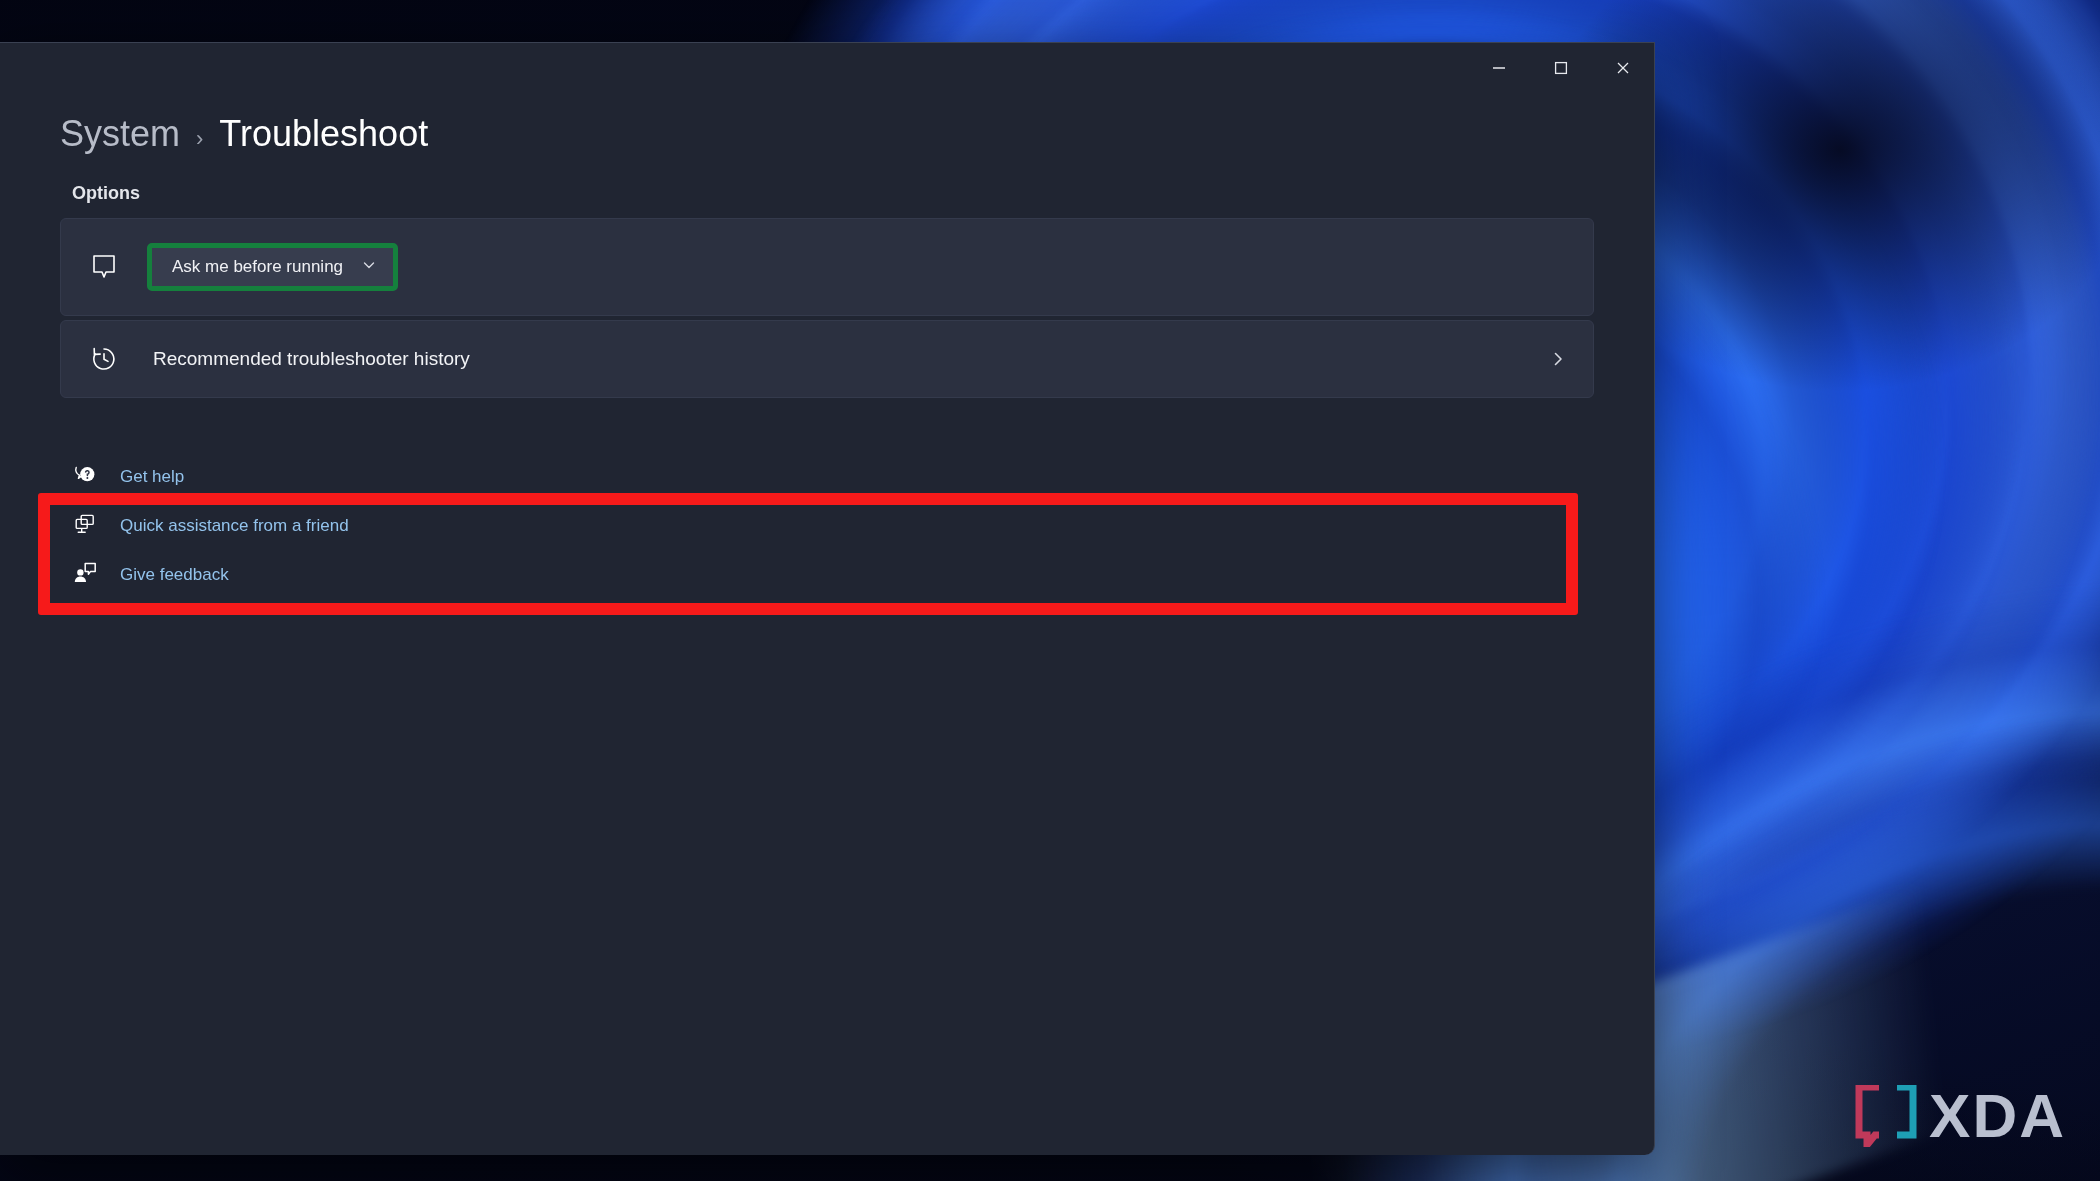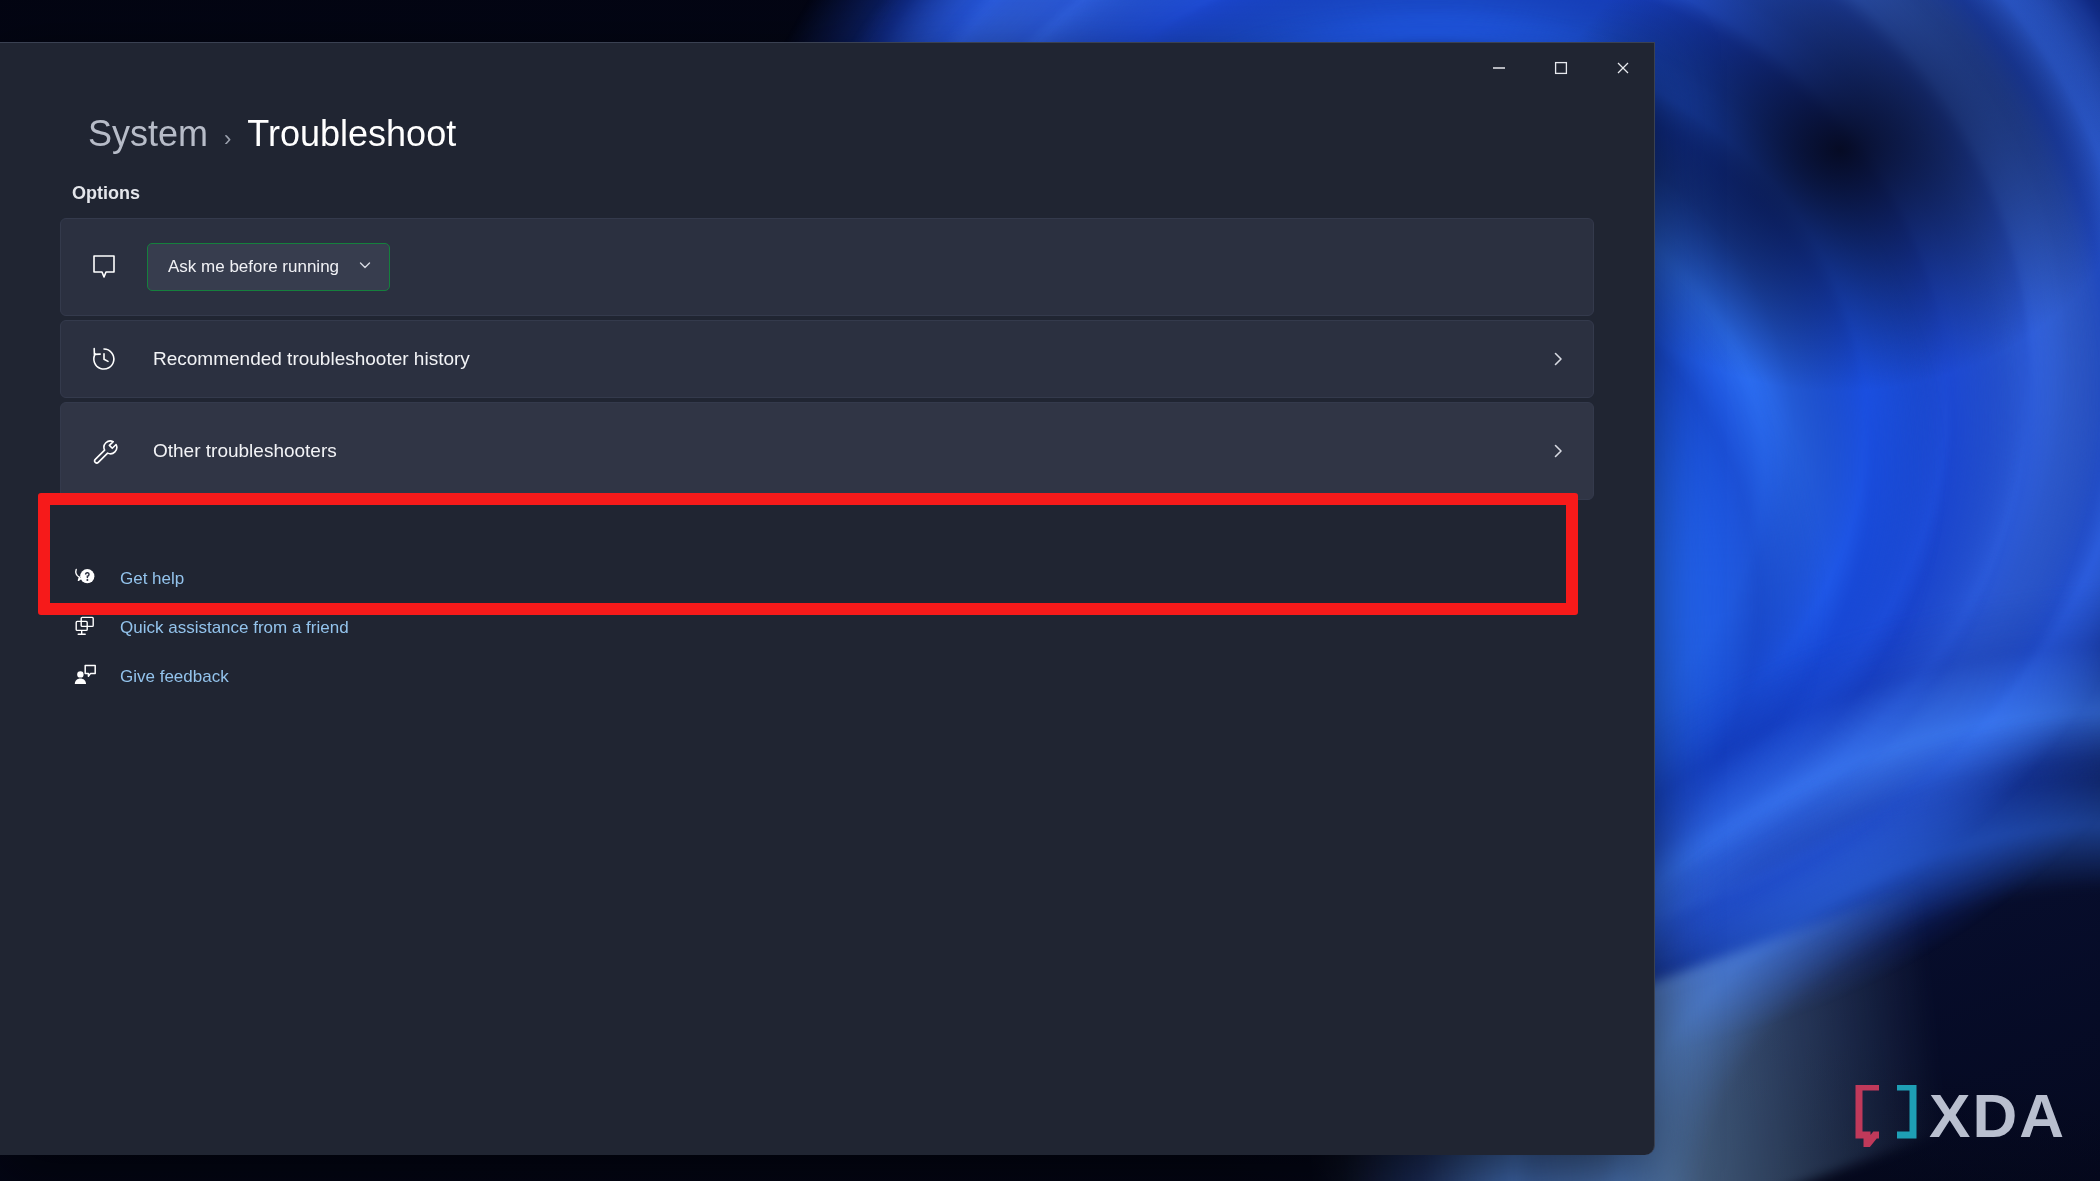--- a/index.html
+++ b/index.html
@@ -91,21 +91,21 @@
     width:62px; display:flex; align-items:center; justify-content:center;
     color:#e7e9ee; cursor:default;
   }
   .winbtn svg { display:block; }
 
   
   #content { position:absolute; left:0; top:50px; right:0; bottom:0; padding:0 60px; }
 
   #breadcrumb {
     display:flex; align-items:baseline; gap:16px;
-    margin-top:20px; margin-left:28px;
+    margin-top:20px; margin-left:0;
   }
   #breadcrumb .crumb-parent {
     font-size:36px; color:#b7bcc8; font-weight:normal;
   }
   #breadcrumb .crumb-sep { font-size:22px; color:#9aa0ad; }
   #breadcrumb .crumb-current { font-size:36px; color:#ffffff; font-weight:normal;text-align:center; }
 
   #options-label {
     margin-top:28px; margin-left:12px;
     font-size:18px; color:#e4e6eb; font-weight:bold;
@@ -130,21 +130,21 @@
     width:58px; flex:0 0 58px;
     display:flex; align-items:center; justify-content:flex-start;
     color:#ffffff;
   }
   .card-text { flex:1 1 auto; min-width:0; padding-left:6px; }
   .card-title { font-size:19px; color:#f2f3f6; line-height:1.3; }
   .card-sub { font-size:15px; color:#b4b9c6; margin-top:4px; line-height:1.3; }
 
   .dropdown {
     background:#373d4e;
-    border:1px solid #15803d;
+    border:5px solid #15803d;
     border-radius:5px;
     height:48px;
     display:flex; align-items:center; gap:18px;
     padding:0 16px 0 20px;
     color:#f0f1f5; font-size:17px;
     cursor:default;
   }
   .chev-right { color:#d7dae2; display:flex; align-items:center; padding-left:14px; }
 
   
@@ -257,35 +257,20 @@
         <div class="card-text">
           <div class="card-title">Recommended troubleshooter history</div>
         </div>
         <div class="chev-right">
           <svg width="18" height="18" viewBox="0 0 18 18" aria-hidden="true">
             <polyline points="6.5,3.5 12,9 6.5,14.5" fill="none" stroke="#d7dae2" stroke-width="1.6" stroke-linecap="round" stroke-linejoin="round"></polyline>
           </svg>
         </div>
       </div>
 
-      <div class="card tall highlighted">
-        <div class="card-icon">
-          <svg width="30" height="30" viewBox="0 0 30 30" aria-hidden="true">
-            <path d="M24.2 5.6 A6.4 6.4 0 0 0 15.6 14.1 L6.3 23.4 A2.1 2.1 0 0 0 9.3 26.4 L18.6 17.1 A6.4 6.4 0 0 0 27.1 8.5 L23.3 12.3 L20.4 9.4 Z" fill="none" stroke="#ffffff" stroke-width="1.6" stroke-linejoin="round"></path>
-          </svg>
-        </div>
-        <div class="card-text">
-          <div class="card-title">Other troubleshooters</div>
-        </div>
-        <div class="chev-right">
-          <svg width="18" height="18" viewBox="0 0 18 18" aria-hidden="true">
-            <polyline points="6.5,3.5 12,9 6.5,14.5" fill="none" stroke="#d7dae2" stroke-width="1.6" stroke-linecap="round" stroke-linejoin="round"></polyline>
-          </svg>
-        </div>
-      </div>
 
     </div>
 
     <div id="links">
 
       <div class="link-row">
         <span class="link-icon">
           <svg width="24" height="24" viewBox="0 0 24 24" aria-hidden="true">
             <path d="M3.2 4.4 C2 7.6 3.4 11 6.4 12.2 L5.4 15.4 L8.4 13.1" fill="none" stroke="#ffffff" stroke-width="1.4" stroke-linecap="round" stroke-linejoin="round"></path>
             <circle cx="14.3" cy="11.2" r="7.1" fill="#ffffff"></circle>

